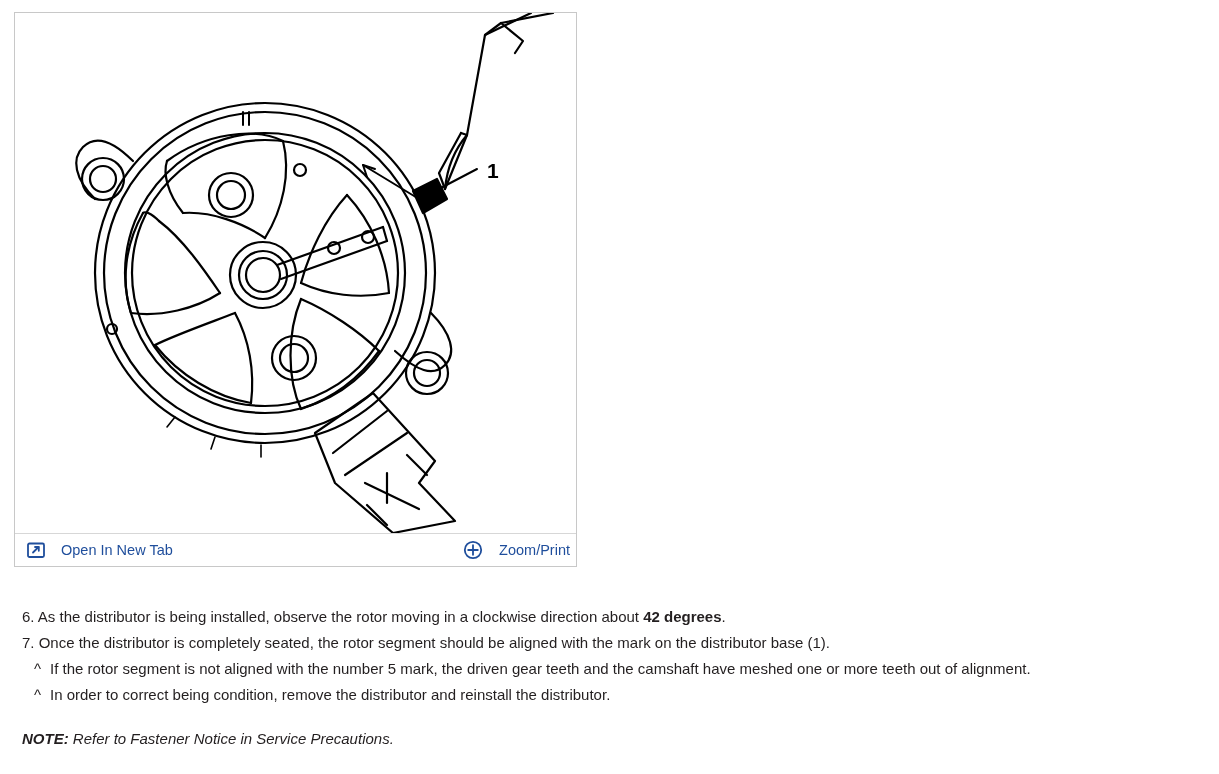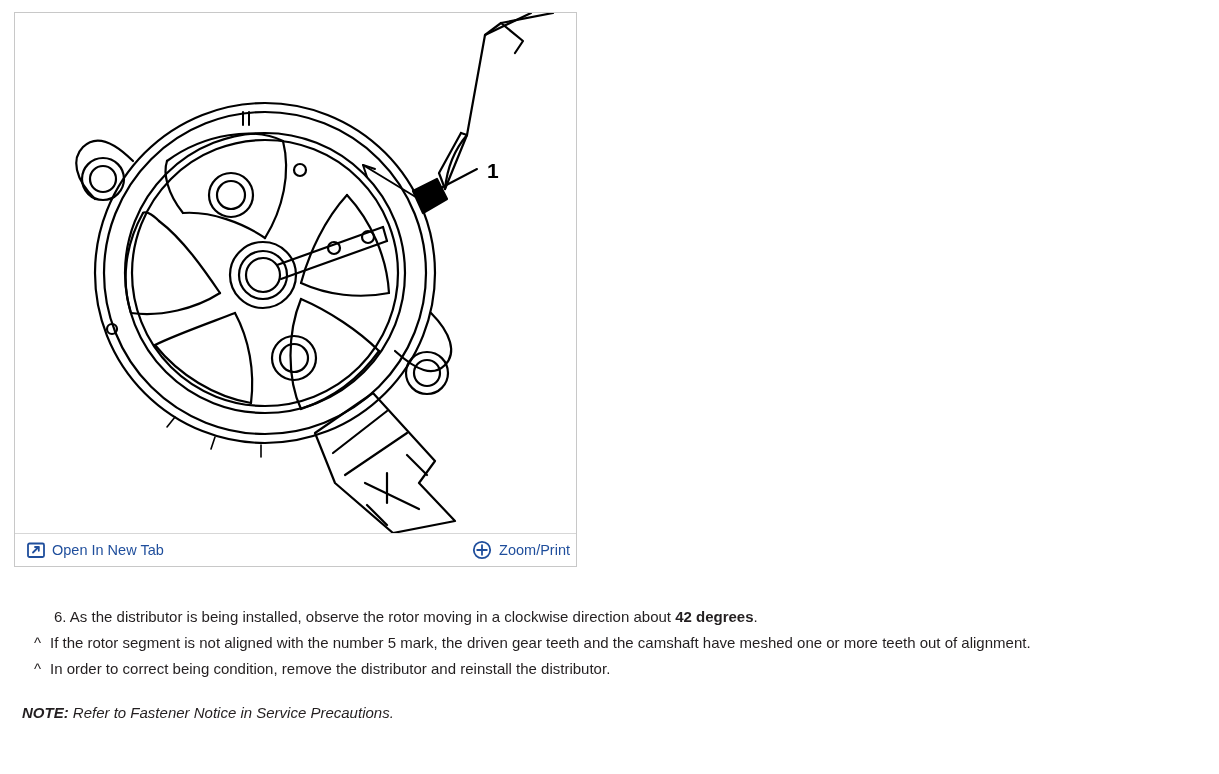--- a/index.html
+++ b/index.html
@@ -52,21 +52,21 @@
     background: #ffffff;
     display: flex;
     align-items: center;
     justify-content: space-between;
     padding: 0 6px 0 12px;
     box-sizing: border-box;
   }
   .toolbar-link {
     display: flex;
     align-items: center;
-    gap: 7px;
+    gap: 16px;
     color: #1f4e9c;
     font-size: 14.5px;
     cursor: pointer;
     text-decoration: none;
     line-height: 1;
   }
   .toolbar-label { color: #1f4e9c; }
   .icon-svg { display: block; }
 
   
@@ -74,21 +74,20 @@
     position: absolute;
     left: 22px;
     top: 604px;
     right: 6px;
     font-size: 15px;
     color: #231f20;
   }
   .step-line {
     line-height: 26px;
     white-space: nowrap;
-    margin-left: 32px;
   }
   .sub-line {
     line-height: 26px;
     padding-left: 12px;
     white-space: nowrap;
   }
   .caret {
     display: inline-block;
     width: 16px;
     color: #231f20;
@@ -218,20 +217,23 @@
 
   </div>
 </div>
 
 <div class="content">
 
   <div class="step-line">
     <span>6. As the distributor is being installed, observe the rotor moving in a clockwise direction about </span><span class="bold">42 degrees</span><span>.</span>
   </div>
 
+  <div class="step-line">
+    <span>7. Once the distributor is completely seated, the rotor segment should be aligned with the mark on the distributor base (1).</span>
+  </div>
 
   <div class="sub-line">
     <span class="caret">^</span><span>If the rotor segment is not aligned with the number 5 mark, the driven gear teeth and the camshaft have meshed one or more teeth out of alignment.</span>
   </div>
 
   <div class="sub-line">
     <span class="caret">^</span><span>In order to correct being condition, remove the distributor and reinstall the distributor.</span>
   </div>
 
   <div class="note-line">

